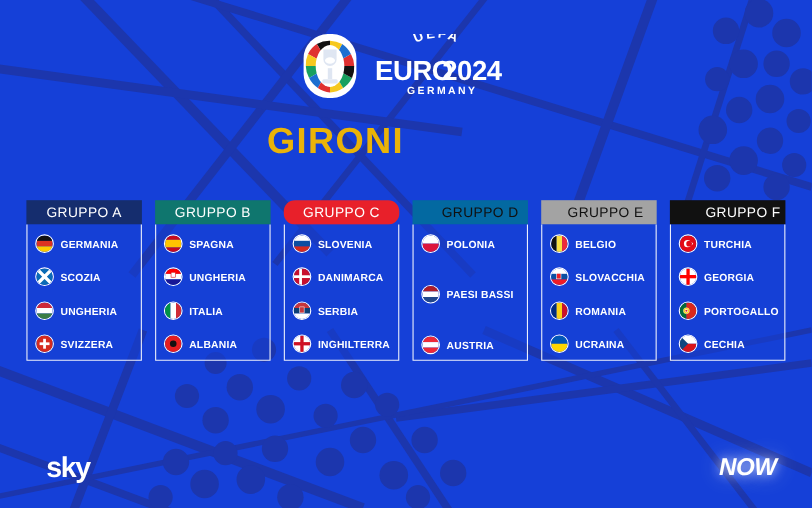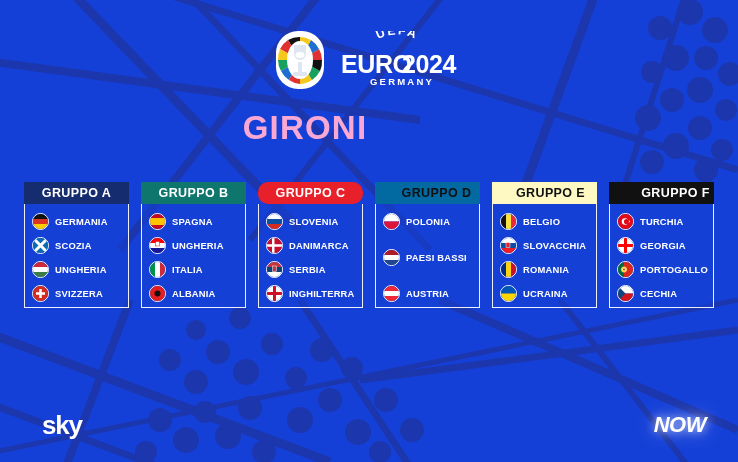--- a/index.html
+++ b/index.html
@@ -38,21 +38,21 @@
   }
   #euro-emblem { width:52px; height:62px; display:block; }
   #euro-wordmark { display:block; }
 
   
   #page-title {
     position:absolute;
     left:0; top:108px;
     width:610px;
     text-align:center;
-    color:#f9a8d4;
+    color:#eab308;
     font-size:33px;
     font-weight:bold;
     letter-spacing:1.2px;
     line-height:40px;
   }
 
   
   #groups {
     position:absolute;
     left:24px; top:182px;
@@ -66,28 +66,28 @@
     width:110px;
     height:126px;
     flex:1 1 0;
   }
   .group-header {
     height:22px;
     display:flex;
     align-items:center;
     justify-content:center;
     font-size:12.5px;
-    font-weight:bold;
+    font-weight:normal;
     letter-spacing:0.4px;
     white-space:nowrap;
     text-align:right;
   }
   .group-body {
     position:relative;
-    height:104px;
+    height:124px;
     border:1.2px solid rgba(255,255,255,0.92);
     border-top:none;
     background:rgba(21,64,214,0.55);
     padding:7px 4px 4px 7px;
     display:flex;
     flex-direction:column;
     justify-content:space-between;
   }
   .team-row {
     display:flex;
@@ -406,21 +406,21 @@
                 <rect width="30" height="10" y="0" fill="#ed2939"></rect>
                 <rect width="30" height="10" y="10" fill="#fff"></rect>
                 <rect width="30" height="10" y="20" fill="#ed2939"></rect>
               </svg>
             </span>
             <span class="team-name">AUSTRIA</span>
           </div>
         </div>
       </div>
       <div class="group-card">
-        <div class="group-header" style="background: #fef9c3; color: rgb(16, 16, 16); padding-left: 12px;">GRUPPO E</div>
+        <div class="group-header" style="background: #a3a3a3; color: rgb(16, 16, 16); padding-left: 12px;">GRUPPO E</div>
         <div class="group-body">
           <div class="team-row">
             <span class="flag">
               <svg viewBox="0 0 30 30" preserveAspectRatio="xMidYMid slice">
                 <rect width="10" height="30" x="0" fill="#111"></rect>
                 <rect width="10" height="30" x="10" fill="#fae042"></rect>
                 <rect width="10" height="30" x="20" fill="#ed2939"></rect>
               </svg>
             </span>
             <span class="team-name">BELGIO</span>

